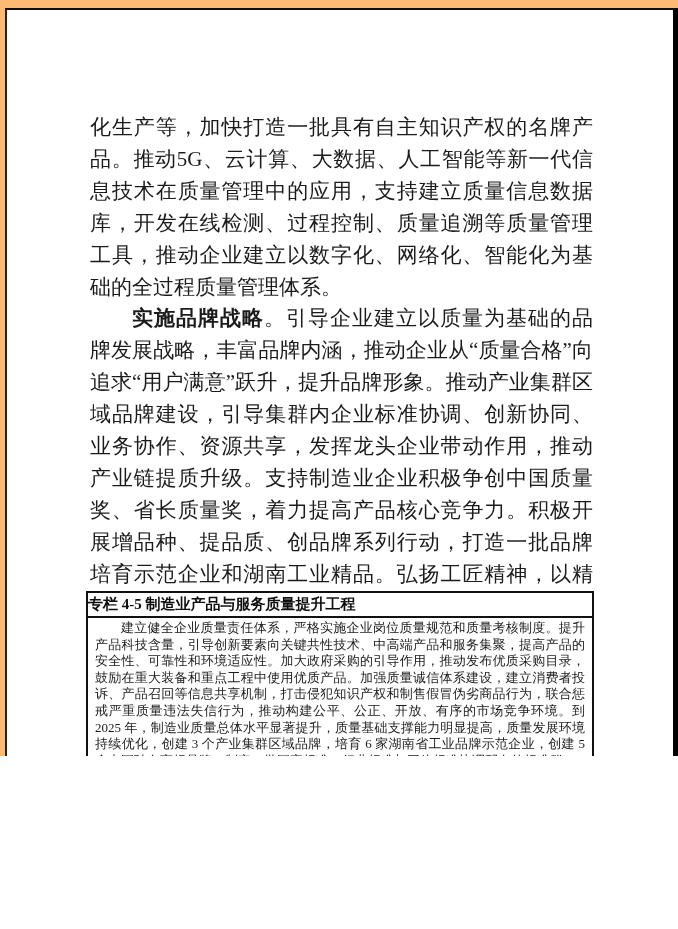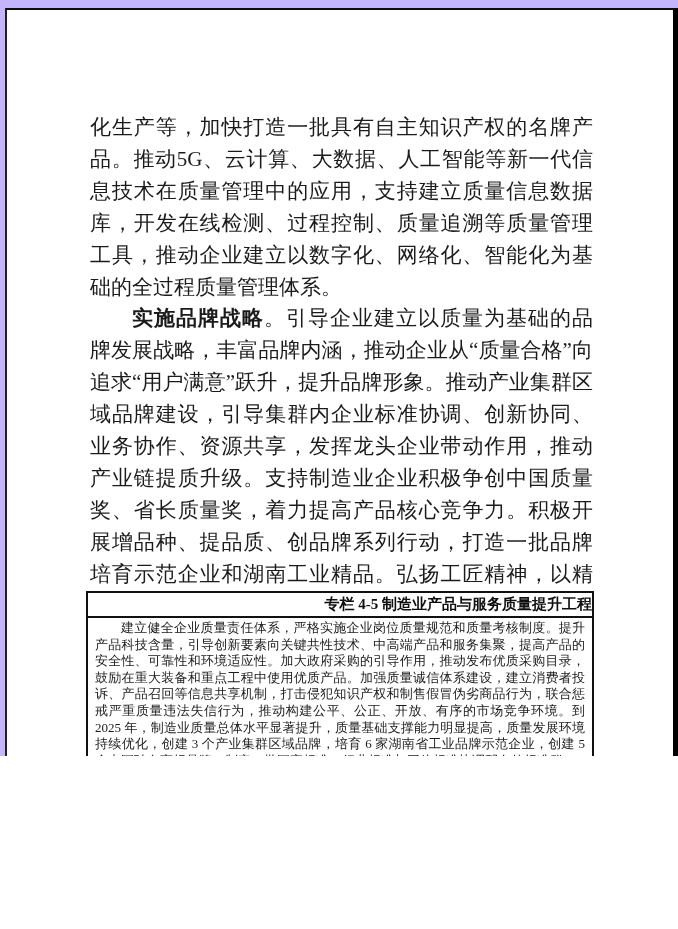--- a/index.html
+++ b/index.html
@@ -8,21 +8,21 @@
     background: #ffffff;
     width: 678px;
     height: 929px;
     font-family: "Liberation Serif", serif;
     color: #1b1b1b;
   }
   #canvas {
     position: relative;
     width: 678px;
     height: 756px;
-    background: #c4b5fd;
+    background: #fdba74;
     overflow: hidden;
   }
   
   #page-frame {
     position: absolute;
     left: 5px;
     top: 8px;
     width: 673px;
     height: 920px;
     box-sizing: border-box;
@@ -63,21 +63,21 @@
     height: 173px;
     box-sizing: border-box;
     border: 2px solid #111111;
     background: #ffffff;
     overflow: hidden;
   }
   #callout-title {
     font-size: 15px;
     font-weight: bold;
     line-height: 21px;
-    text-align: right;
+    text-align: left;
     border-bottom: 2px solid #111111;
     padding: 1px 0;
     color: #0f0f0f;
   }
   #callout-body {
     font-size: 13px;
     line-height: 16.6px;
     text-align: justify;
     text-justify: inter-character;
     text-indent: 2em;

